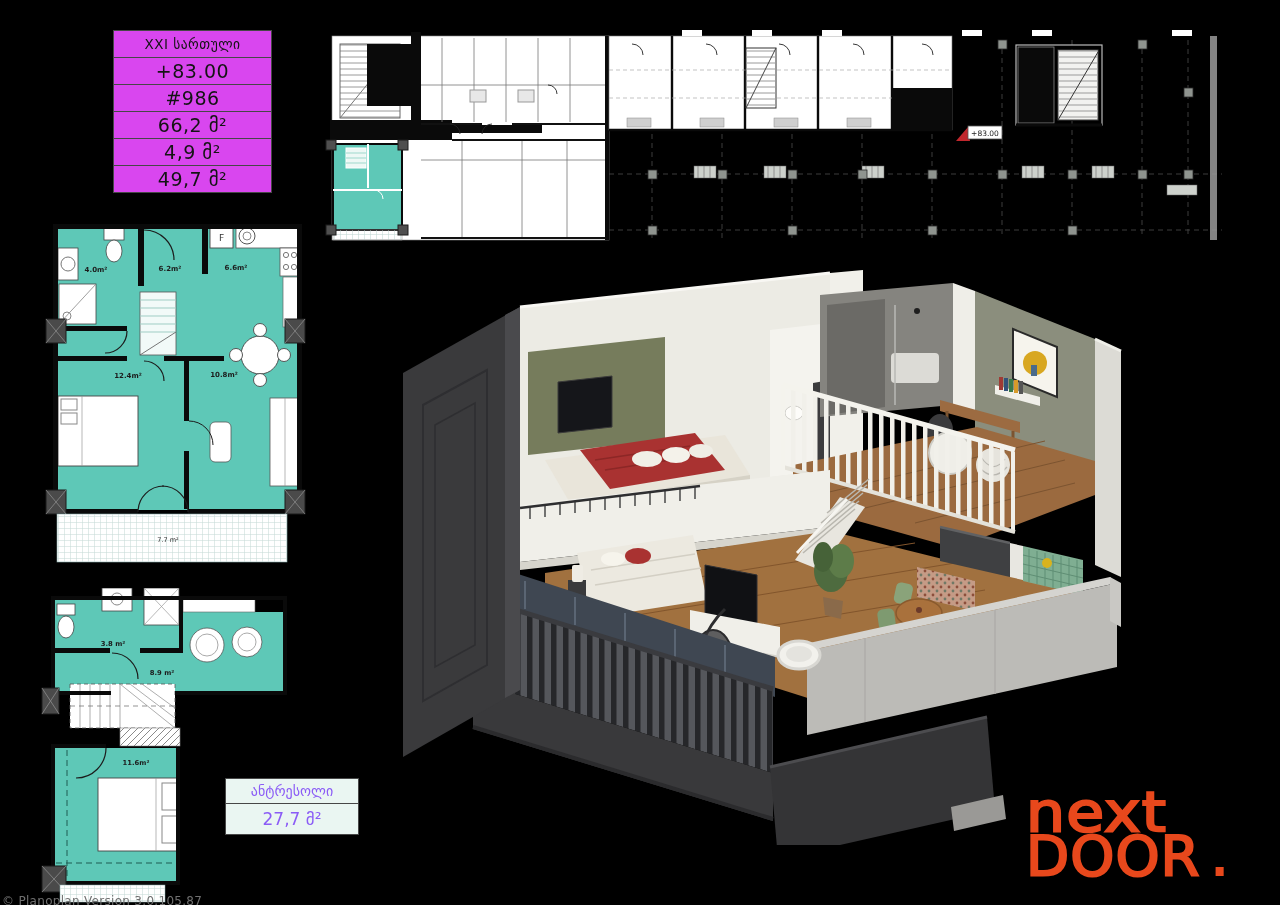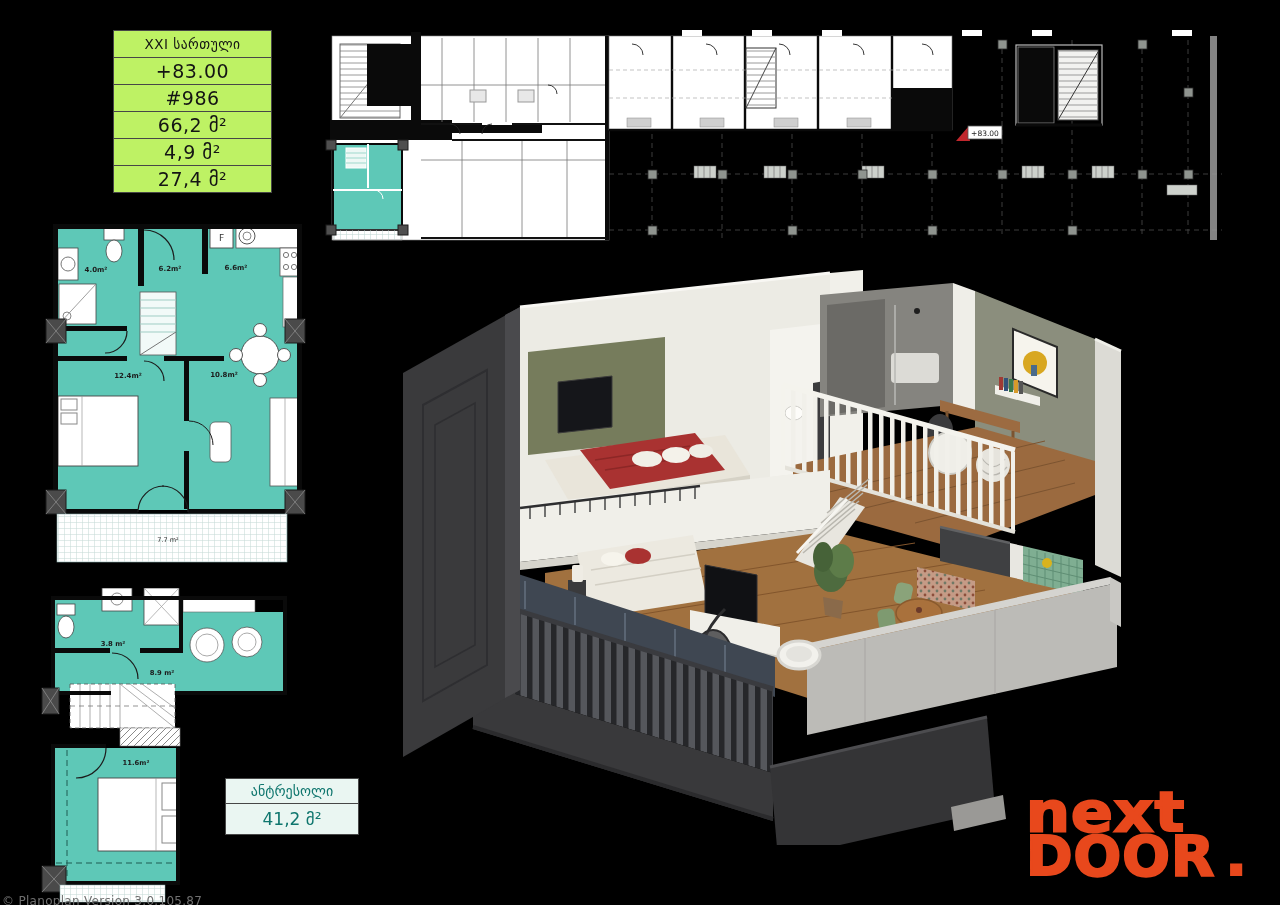--- a/index.html
+++ b/index.html
@@ -1,55 +1,55 @@
 <!DOCTYPE html>
 <html><head>
 <meta charset="utf-8">
 <style>
   *{margin:0;padding:0;box-sizing:border-box}
   html,body{width:1280px;height:905px;background:#000;overflow:hidden}
   .stage{position:relative;width:1280px;height:905px;background:#000;
          font-family:"DejaVu Sans",sans-serif;color:#111}
   
   .unit-card{position:absolute;left:113px;top:30px;width:159px}
-  .unit-card .row{height:27px;background:#bef264;border:1px solid #474747;border-top:none;
+  .unit-card .row{height:27px;background:#d946ef;border:1px solid #474747;border-top:none;
                   display:flex;align-items:center;justify-content:center;
                   font-size:19px;color:#141414;letter-spacing:.5px}
   .unit-card .row.first{border-top:1px solid #474747;font-size:13.5px;height:28px}
   
   .antresol-card{position:absolute;left:225px;top:778px;width:134px}
   .antresol-card .row{background:#eaf6f2;border:1px solid #474747;border-top:none;
-                      display:flex;align-items:center;justify-content:center;color:#0f766e}
+                      display:flex;align-items:center;justify-content:center;color:#8b5cf6}
   .antresol-card .row.first{border-top:1px solid #474747;height:26px;font-size:14px}
   .antresol-card .row.last{height:31px;font-size:17px}
   
   .abs{position:absolute}
   svg text{font-family:"DejaVu Sans",sans-serif}
   
   .logo{position:absolute;left:1026px;top:790px;width:200px;color:#e8481c;
-        font-weight:bold;line-height:.8;letter-spacing:1px;
+        font-weight:normal;line-height:.8;letter-spacing:1px;
         -webkit-text-stroke:2.2px #e8481c}
   .logo .l1{font-size:55px;transform:scaleX(1.12);transform-origin:left}
   .logo .l2{font-size:55px;text-transform:uppercase;transform:scaleX(1.02);transform-origin:left;display:flex;align-items:baseline}
   .logo .dot{font-size:55px;margin-left:10px}
   .watermark{position:absolute;left:2px;top:894px;font-size:12px;color:#707070;
              -webkit-text-stroke:0;letter-spacing:.3px}
 </style>
 </head>
 <body>
 
 <div class="stage">
 
   <div class="unit-card">
     <div class="row first">XXI სართული</div>
     <div class="row">+83.00</div>
     <div class="row">#986</div>
     <div class="row">66,2 მ²</div>
     <div class="row">4,9 მ²</div>
-    <div class="row">27,4 მ²</div>
+    <div class="row">49,7 მ²</div>
   </div>
 
   <svg class="abs" style="left:322px;top:30px" width="910" height="212" viewBox="0 0 910 212">
     <defs>
       <pattern id="sGrid" width="6" height="6" patternUnits="userSpaceOnUse">
         <path d="M0 0H6M0 0V6" stroke="#bcd4cf" stroke-width="1" fill="none"></path>
       </pattern>
       <pattern id="sTread" width="10" height="6" patternUnits="userSpaceOnUse">
         <path d="M0 3H10" stroke="#9a9a9a" stroke-width="1"></path>
       </pattern>
@@ -427,21 +427,21 @@
 
     <g font-size="6.8" font-weight="bold" fill="#1c1c1c" text-anchor="middle">
       <text x="73" y="58">3.8 m²</text>
       <text x="122" y="87">8.9 m²</text>
       <text x="96" y="177">11.6m²</text>
     </g>
   </svg>
 
   <div class="antresol-card">
     <div class="row first">ანტრესოლი</div>
-    <div class="row last">41,2 მ²</div>
+    <div class="row last">27,7 მ²</div>
   </div>
 
   <svg class="abs" style="left:395px;top:265px" width="730" height="580" viewBox="0 0 730 580">
     <defs>
       <pattern id="rBars" width="11" height="10" patternUnits="userSpaceOnUse">
         <rect x="0" y="0" width="4.5" height="10" fill="#f1f0ea"></rect>
       </pattern>
       <pattern id="rSlats" width="12" height="10" patternUnits="userSpaceOnUse">
         <rect x="0" y="0" width="12" height="10" fill="#55575c"></rect>
         <rect x="0" y="0" width="5.5" height="10" fill="#26272a"></rect>

